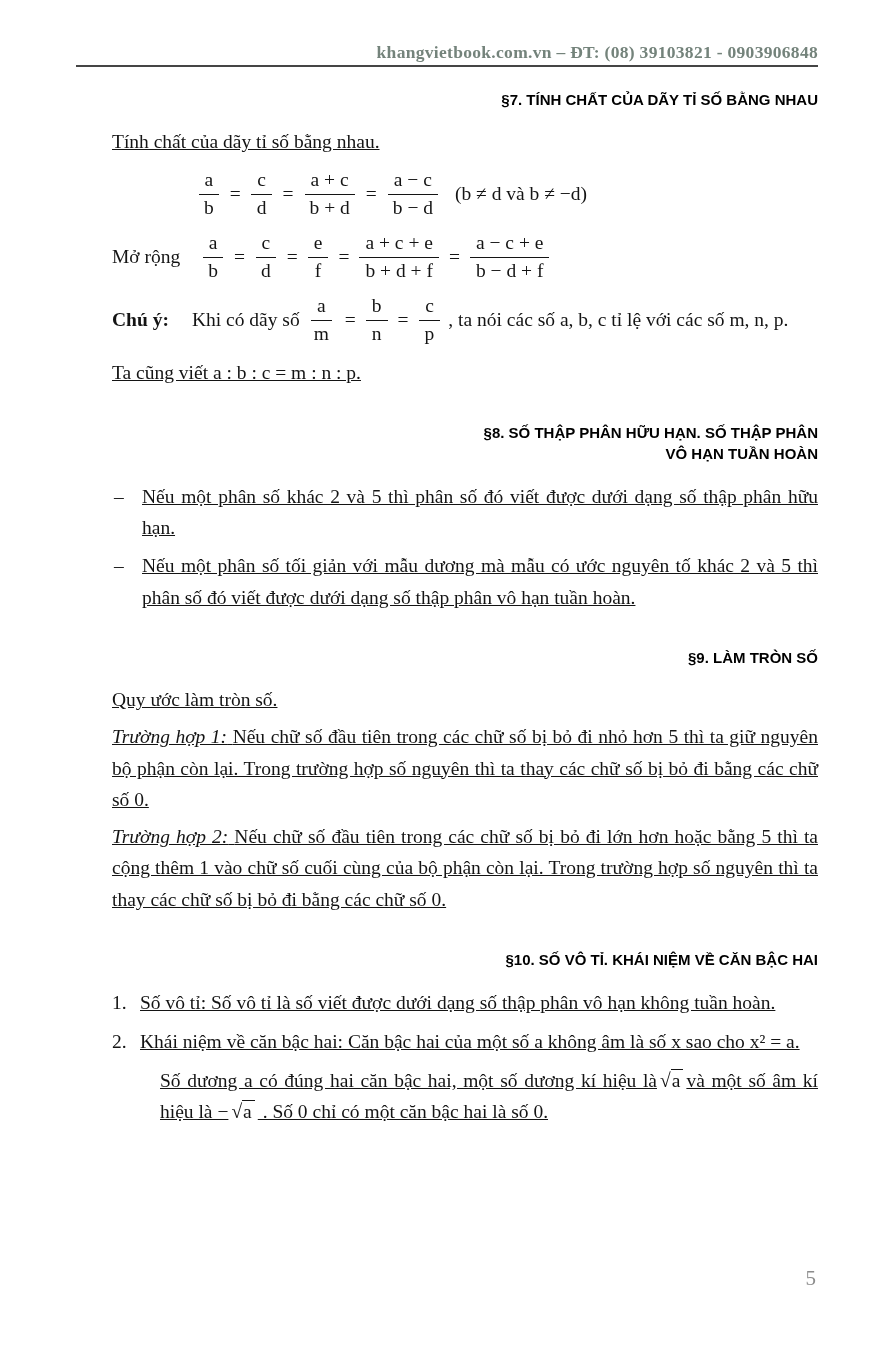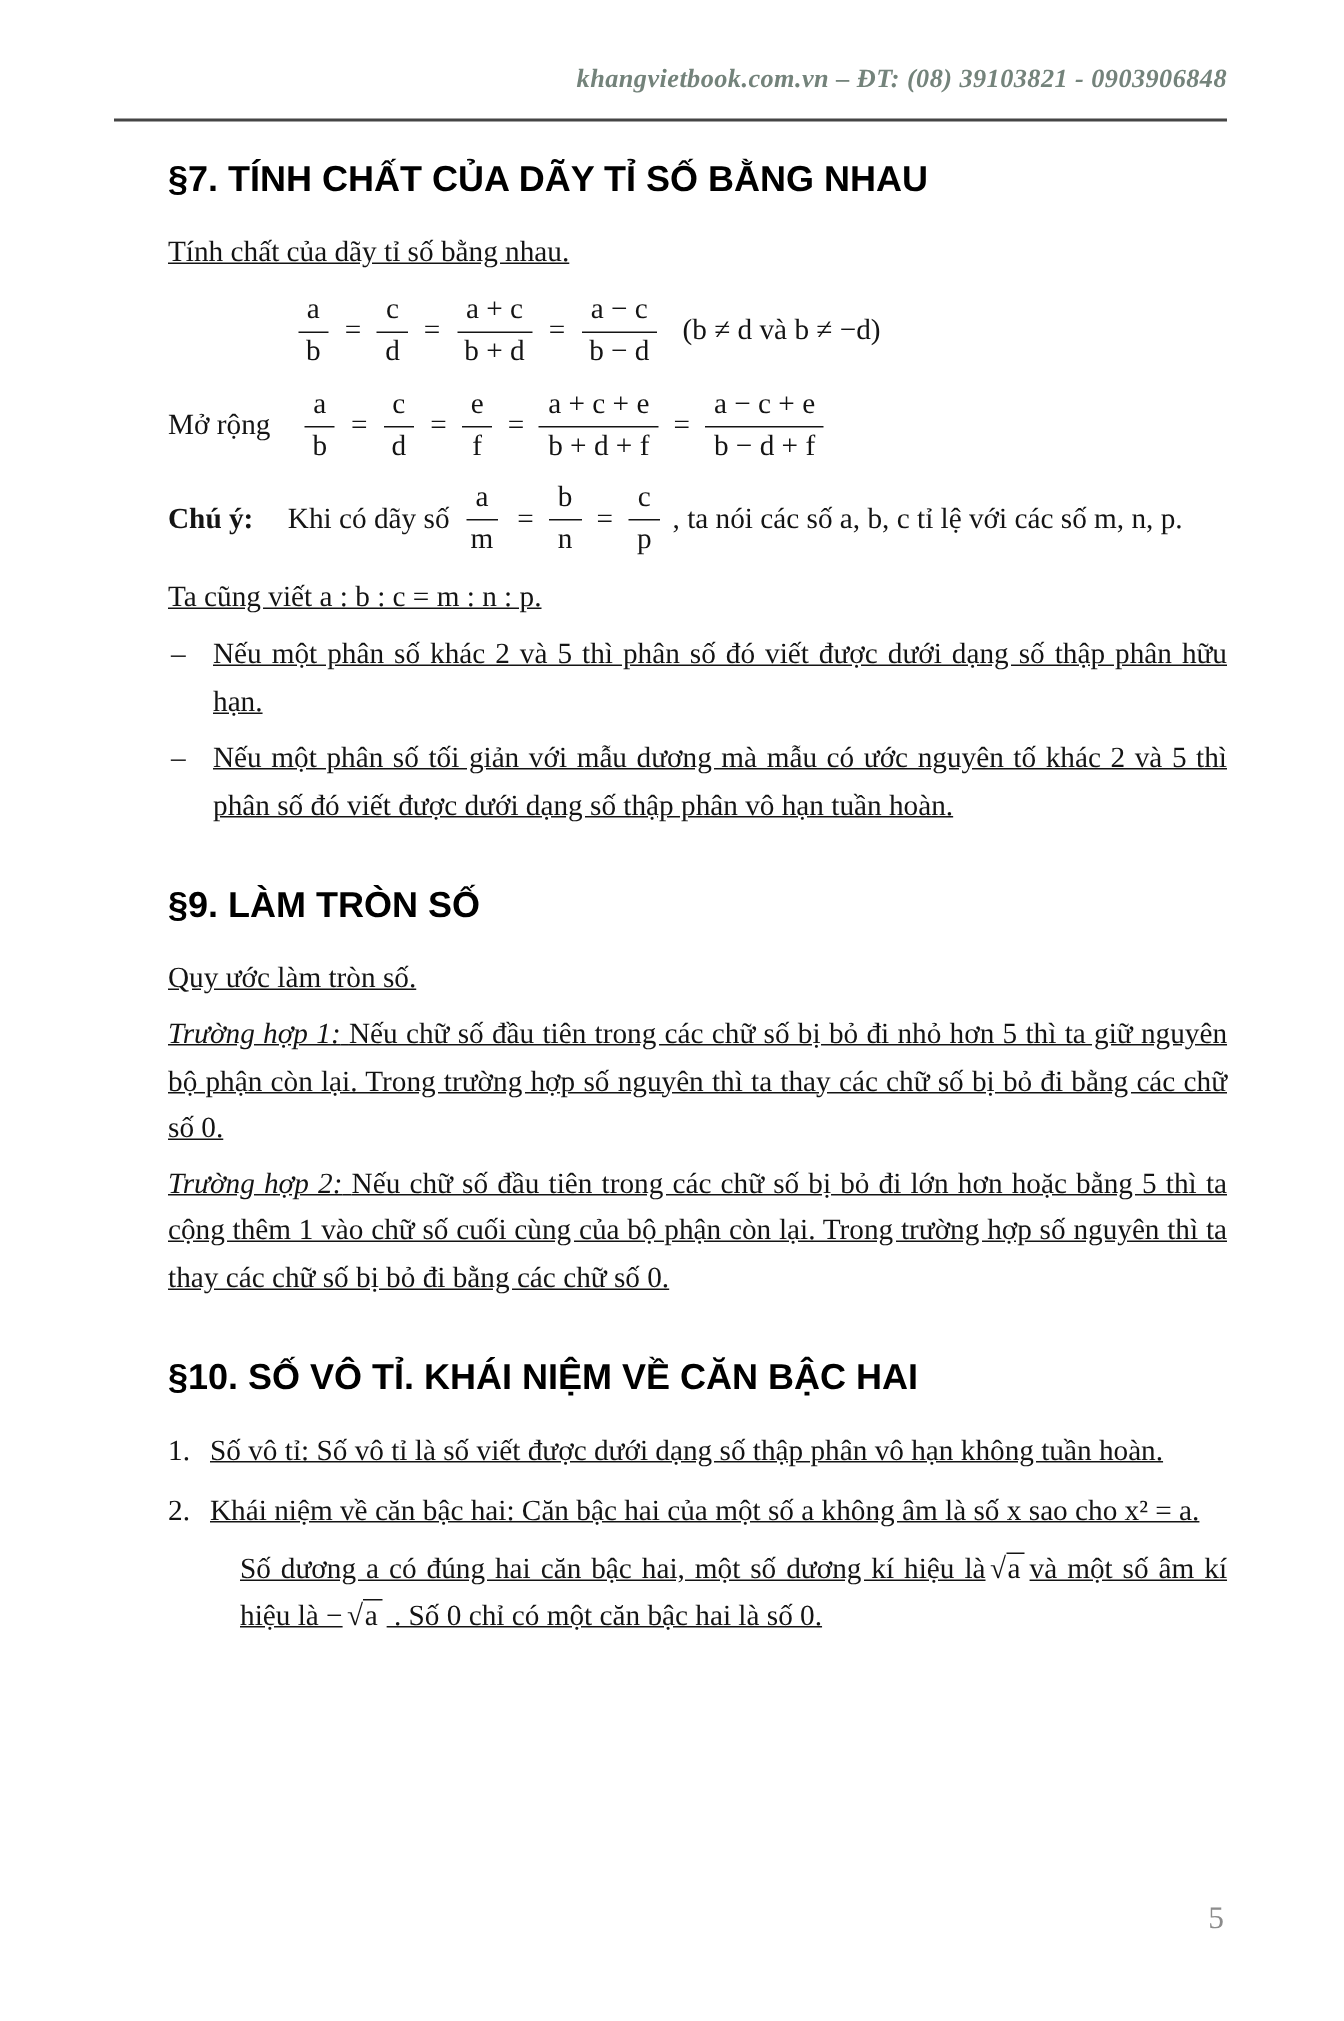--- a/index.html
+++ b/index.html
@@ -15,36 +15,35 @@
     font-family: "Liberation Serif", serif;
     font-size: 19.5px;
     color: #141414;
     overflow: hidden;
   }
 
   
   .page-header { margin-left: -36px; margin-bottom: 18px; }
   .header-site-info {
     text-align: right;
-    font-style: italic;
     font-weight: bold;
     font-size: 17.5px;
     letter-spacing: 0.3px;
     color: #74837b;
-    padding-bottom: 16px;
+    padding-bottom: 2px;
   }
   .header-rule { height: 0; border: 0; border-top: 2.5px solid #454545; margin: 0; }
 
   
   .sec-title {
     font-family: "Liberation Sans", sans-serif;
     font-weight: 700;
-    font-size: 24px;
+    font-size: 15px;
     line-height: 1.42;
-    text-align: left;
+    text-align: right;
     color: #000000;
     margin: 34px 0 16px;
   }
   .sec-title.first { margin-top: 22px; }
 
   
   .body {
     text-align: justify;
     line-height: 1.62;
     margin: 5px 0;
@@ -185,20 +184,24 @@
             <span class="den">p</span>
           </span>
         </span>
       <span>, ta nói các số a, b, c tỉ lệ với các số m, n, p.</span>
     </div>
 
     <p class="body">Ta cũng viết a : b : c = m : n : p.</p>
   </section>
 
   <section>
+    <h2 class="sec-title">
+      <div>§8. SỐ THẬP PHÂN HỮU HẠN. SỐ THẬP PHÂN</div>
+      <div>VÔ HẠN TUẦN HOÀN</div>
+    </h2>
 
     <div class="dash-item body">
       <span class="marker">–</span>
       <span>Nếu một phân số khác 2 và 5 thì phân số đó viết được dưới dạng số thập phân hữu hạn.</span>
     </div>
 
     <div class="dash-item body">
       <span class="marker">–</span>
       <span>Nếu một phân số tối giản với mẫu dương mà mẫu có ước nguyên tố khác 2 và 5 thì phân số đó viết được dưới dạng số thập phân vô hạn tuần hoàn.</span>
     </div>

